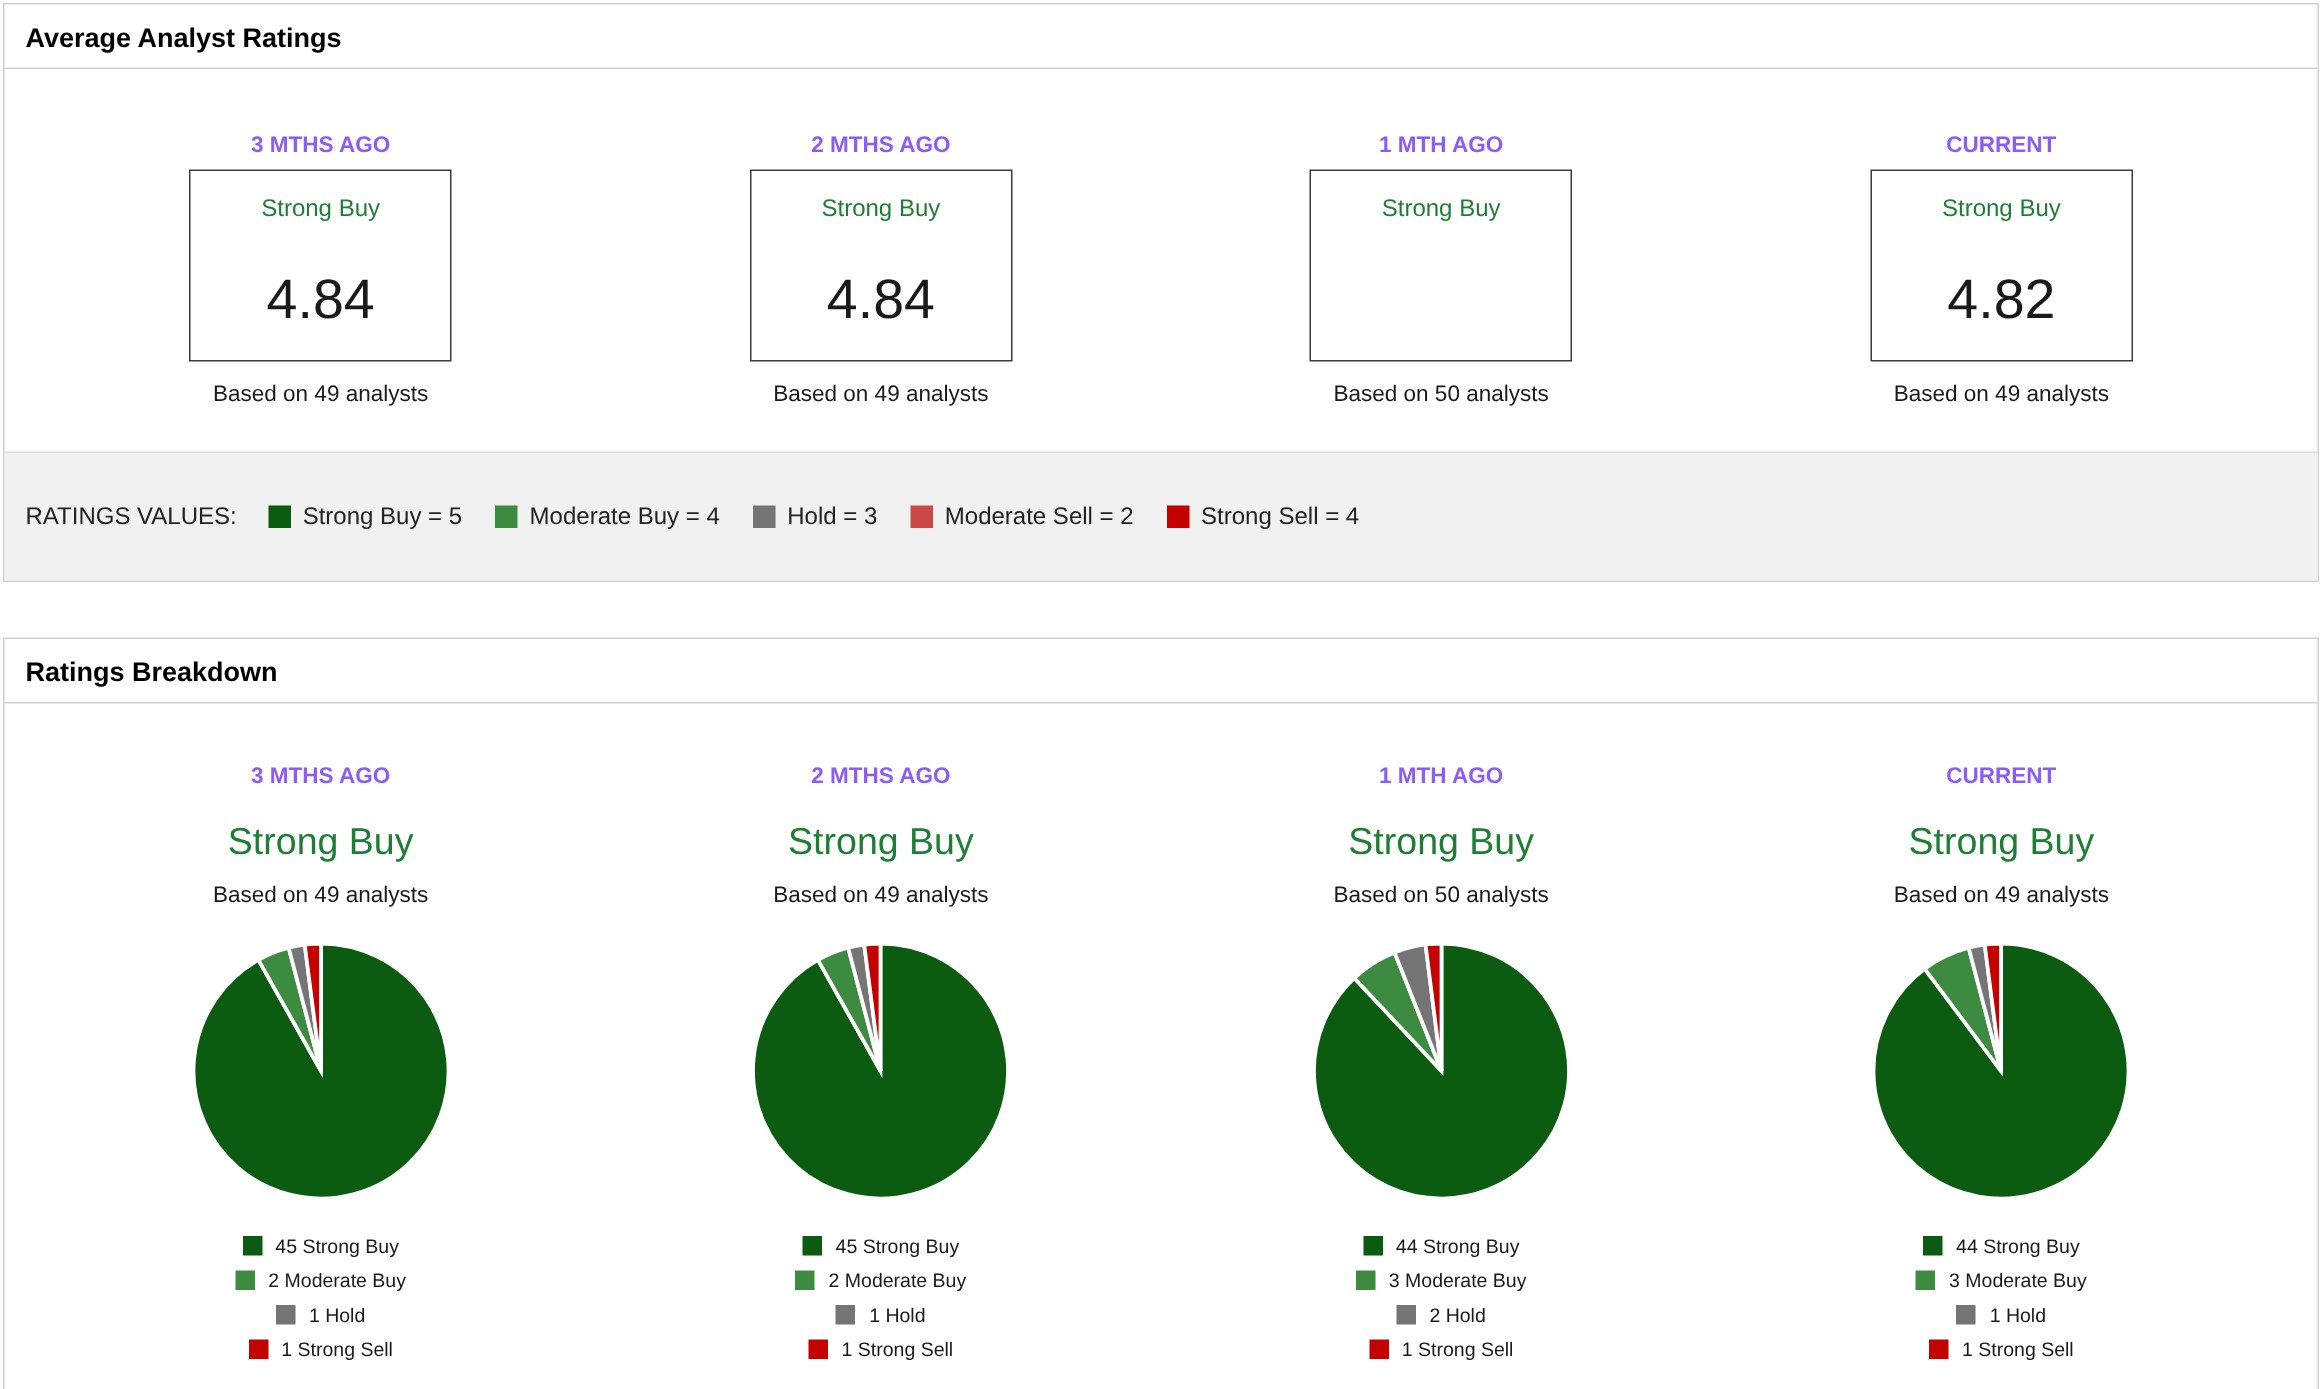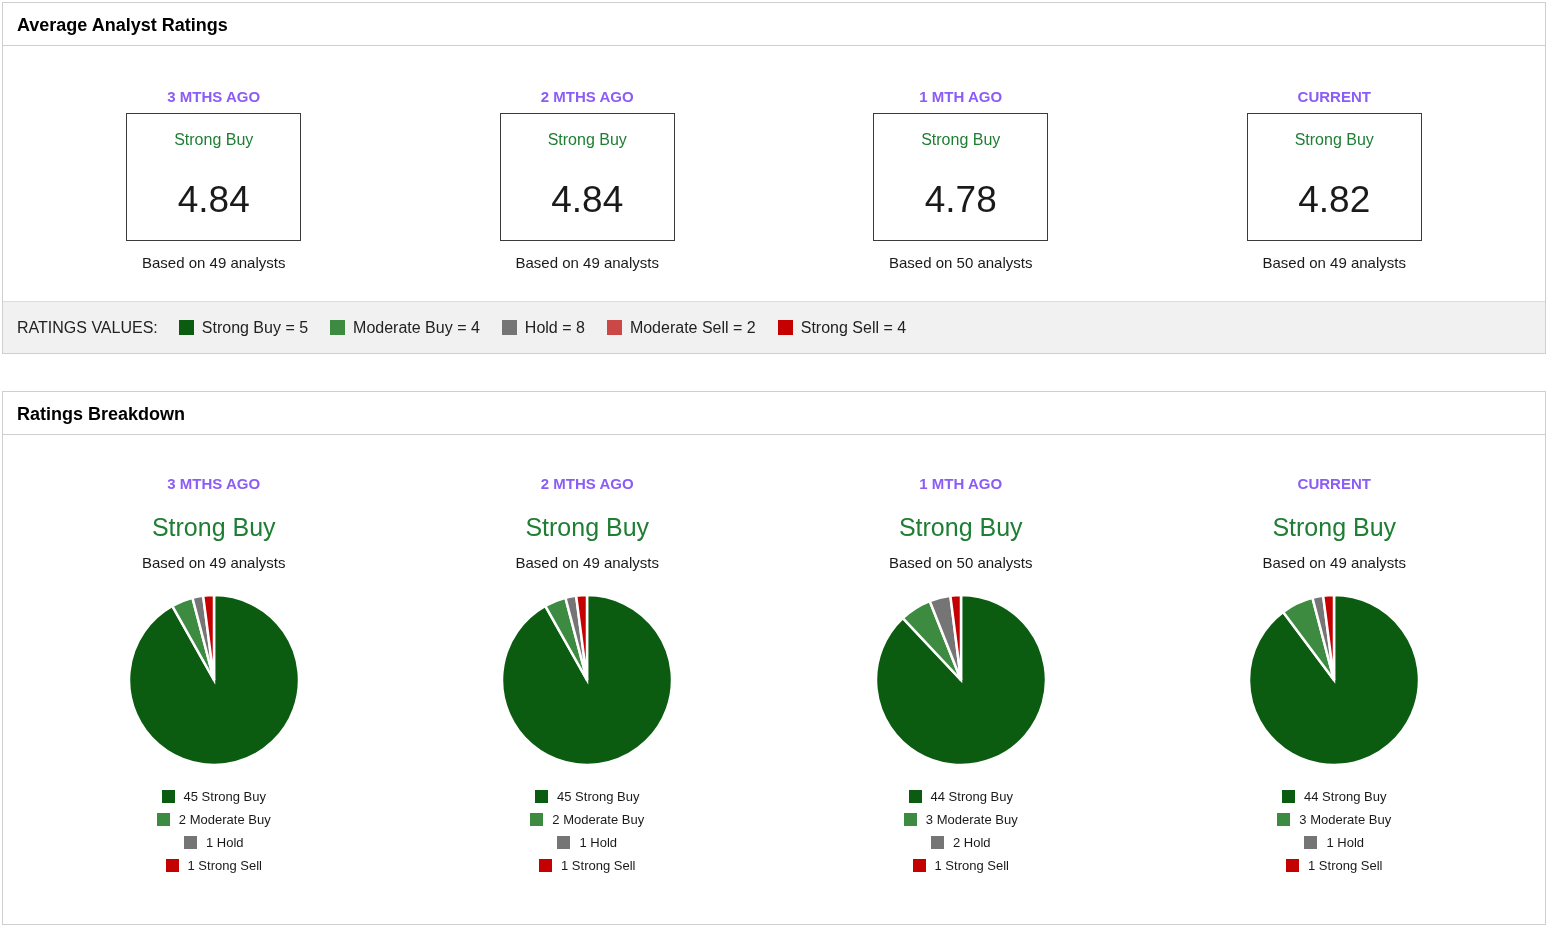--- a/index.html
+++ b/index.html
@@ -31,21 +31,21 @@
     flex: 1; display: flex; align-items: center; justify-content: center;
     font-size: 37px; color: #1a1a1a; padding-top: 10px;
   }
 
   .based { margin-top: 13px; font-size: 15px; color: #1a1a1a; line-height: 18px; }
   .based b { font-weight: normal; }
 
   .ratings-values {
     display: flex; align-items: center;
     background: #f1f1f1; border-top: 1px solid #dcdcdc;
-    padding: 15px 14px; font-size: 16px; color: #222; line-height: 21px;
+    padding: 32px 14px; font-size: 16px; color: #222; line-height: 21px;
   }
   .rv-label { margin-right: 21px; }
   .rv-items { display: flex; align-items: center; gap: 22px; }
   .rv-item { display: inline-flex; align-items: center; gap: 8px; }
   .rv-swatch { width: 15px; height: 15px; display: inline-block; flex: 0 0 auto; }
 
   .bd-rating { margin-top: 19px; font-size: 25px; color: #1e7e34; line-height: 30px; }
   .bd-col .based { margin-top: 12px; }
 
   .pie-wrap { margin-top: 21px; display: flex; justify-content: center; }
@@ -74,21 +74,20 @@
     <div class="rating-box">
       <div class="rating">Strong Buy</div>
       <div class="value">4.84</div>
     </div>
     <div class="based"><span>Based on </span><b>49</b><span> analysts</span></div>
   </div>
       <div class="col">
     <div class="period">1 MTH AGO</div>
     <div class="rating-box">
       <div class="rating">Strong Buy</div>
-      <div class="value">4.78</div>
     </div>
     <div class="based"><span>Based on </span><b>50</b><span> analysts</span></div>
   </div>
       <div class="col">
     <div class="period">CURRENT</div>
     <div class="rating-box">
       <div class="rating">Strong Buy</div>
       <div class="value">4.82</div>
     </div>
     <div class="based"><span>Based on </span><b>49</b><span> analysts</span></div>
@@ -100,21 +99,21 @@
         <span class="rv-item">
     <span class="rv-swatch" style="background-color: rgb(11, 92, 17);"></span>
     <span>Strong Buy = 5</span>
   </span>
         <span class="rv-item">
     <span class="rv-swatch" style="background-color: rgb(61, 139, 64);"></span>
     <span>Moderate Buy = 4</span>
   </span>
         <span class="rv-item">
     <span class="rv-swatch" style="background-color: rgb(117, 117, 117);"></span>
-    <span>Hold = 8</span>
+    <span>Hold = 3</span>
   </span>
         <span class="rv-item">
     <span class="rv-swatch" style="background-color: rgb(203, 72, 70);"></span>
     <span>Moderate Sell = 2</span>
   </span>
         <span class="rv-item">
     <span class="rv-swatch" style="background-color: rgb(196, 0, 0);"></span>
     <span>Strong Sell = 4</span>
   </span>
       </span>

